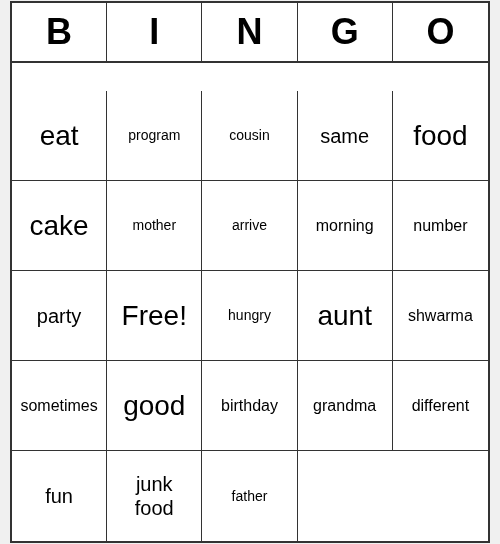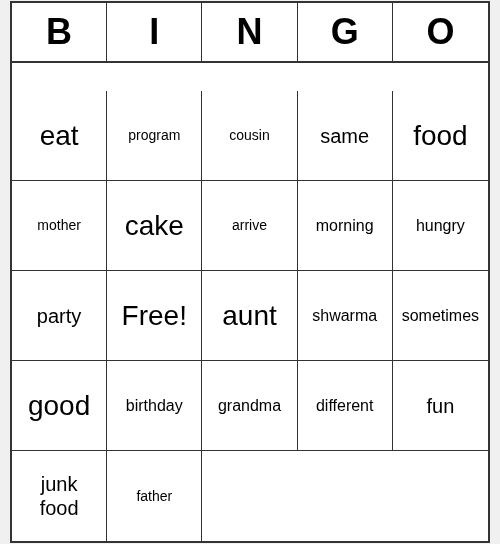--- a/index.html
+++ b/index.html
@@ -109,39 +109,42 @@
       <div class="bingo-cell">
         <span class="cell-text size-small">cousin</span>
       </div>
       <div class="bingo-cell">
         <span class="cell-text size-medium">same</span>
       </div>
       <div class="bingo-cell">
         <span class="cell-text size-large">food</span>
       </div>
       <div class="bingo-cell">
-        <span class="cell-text size-small">mother</span>
+        <span class="cell-text size-large">cake</span>
       </div>
       <div class="bingo-cell">
-        <span class="cell-text size-large">cake</span>
+        <span class="cell-text size-small">mother</span>
       </div>
       <div class="bingo-cell">
         <span class="cell-text size-small">arrive</span>
       </div>
       <div class="bingo-cell">
         <span class="cell-text size-xsmall">morning</span>
       </div>
       <div class="bingo-cell">
-        <span class="cell-text size-xsmall">hungry</span>
+        <span class="cell-text size-xsmall">number</span>
       </div>
       <div class="bingo-cell">
         <span class="cell-text size-medium">party</span>
       </div>
       <div class="bingo-cell">
         <span class="cell-text size-large">Free!</span>
+      </div>
+      <div class="bingo-cell">
+        <span class="cell-text size-small">hungry</span>
       </div>
       <div class="bingo-cell">
         <span class="cell-text size-large">aunt</span>
       </div>
       <div class="bingo-cell">
         <span class="cell-text size-xsmall">shwarma</span>
       </div>
       <div class="bingo-cell">
         <span class="cell-text size-xsmall">sometimes</span>
       </div>

